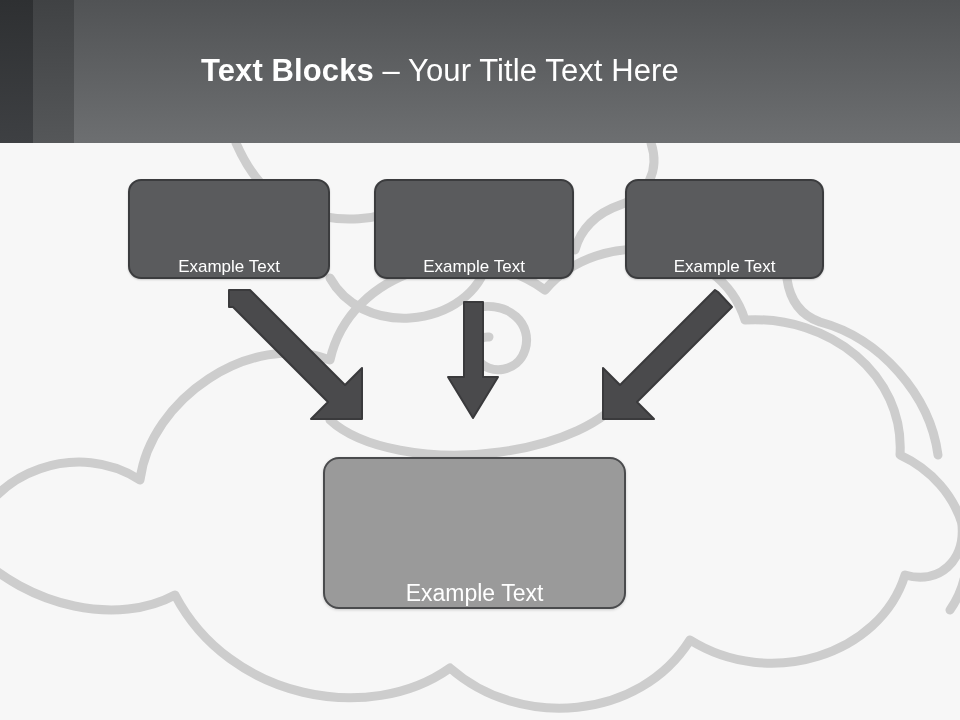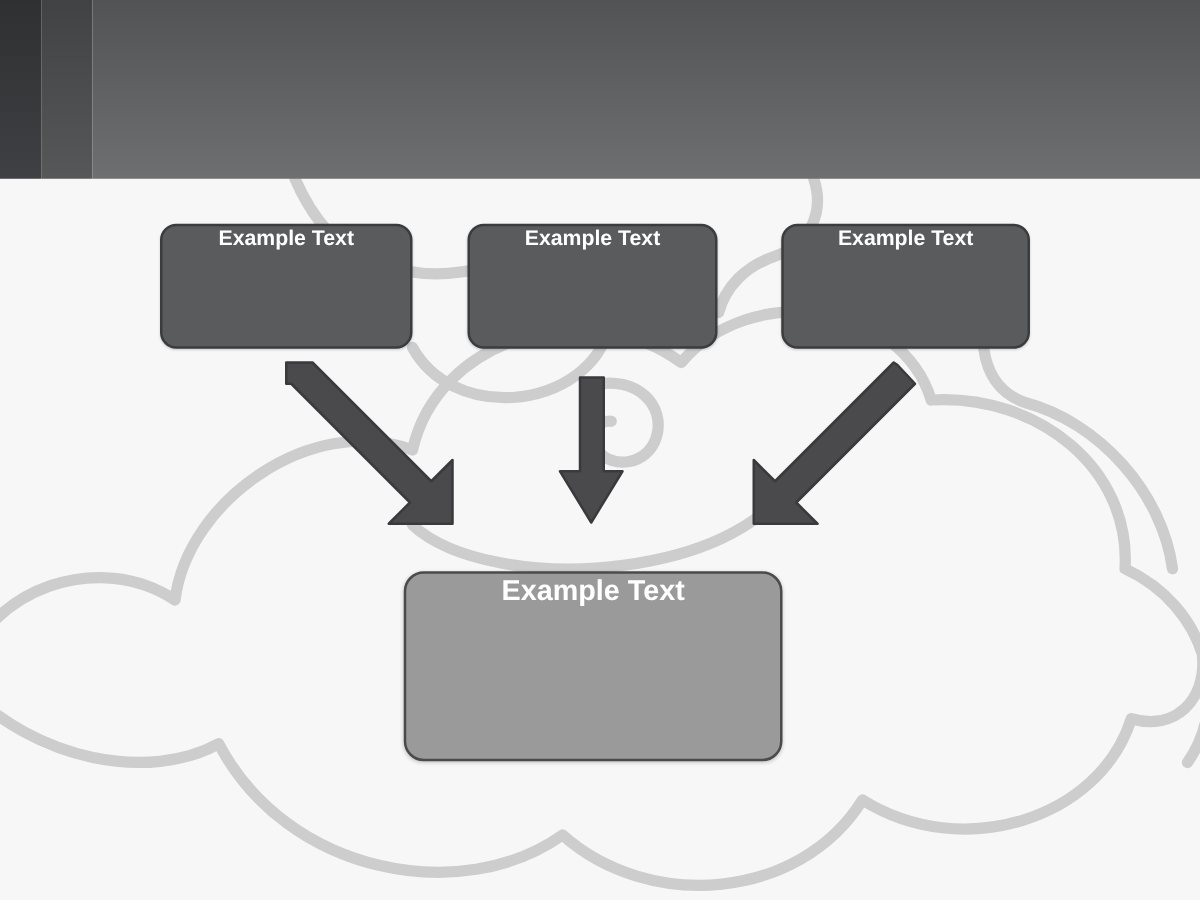--- a/index.html
+++ b/index.html
@@ -60,25 +60,24 @@
     letter-spacing: 0.1px;
   }
   #header-title .strong { font-weight: bold; }
   #header-title .light  { font-weight: normal; }
 
   
   .node {
     position: absolute;
     box-sizing: border-box;
     display: flex;
-    align-items: flex-start;
+    align-items: flex-end;
     justify-content: center;
     color: #ffffff;
     z-index: 20;
-    font-weight: bold;
   }
   .node-top {
     background: #5a5b5d;
     border: 2px solid #3b3c3e;
     border-radius: 13px;
     font-size: 17px;
     box-shadow: 0 1px 2px rgba(0,0,0,0.18);
   }
   .node-bottom {
     background: #9a9a9a;
@@ -163,20 +162,21 @@
         C 360 448, 430 462, 500 452
         C 560 444, 605 422, 625 395
       "></path>
     </g>
   </svg>
 
   <div id="header">
     <div id="header-band-dark"></div>
     <div id="header-band-mid"></div>
     <div id="header-band-main"></div>
+    <div id="header-title"><span class="strong">Text Blocks </span><span class="light">– </span><span class="light">Your Title Text Here</span></div>
   </div>
 
   <svg id="arrows" viewBox="0 0 960 720" aria-hidden="true">
 
     <polygon fill="#4a4a4c" stroke="#3a3a3c" stroke-width="2" stroke-linejoin="round" points="231,290 252,290 347,385 364,368 364,419 313,419 330,402 235,307 231,307" transform="translate(-2,0)"></polygon>
 
     <polygon fill="#4a4a4c" stroke="#3a3a3c" stroke-width="2" stroke-linejoin="round" points="464,302 483,302 483,377 498,377 473,418 448,377 464,377"></polygon>
 
     <polygon fill="#4a4a4c" stroke="#3a3a3c" stroke-width="2" stroke-linejoin="round" points="718,292 732,307 637,402 654,419 603,419 603,368 620,385 715,290"></polygon>
   </svg>

